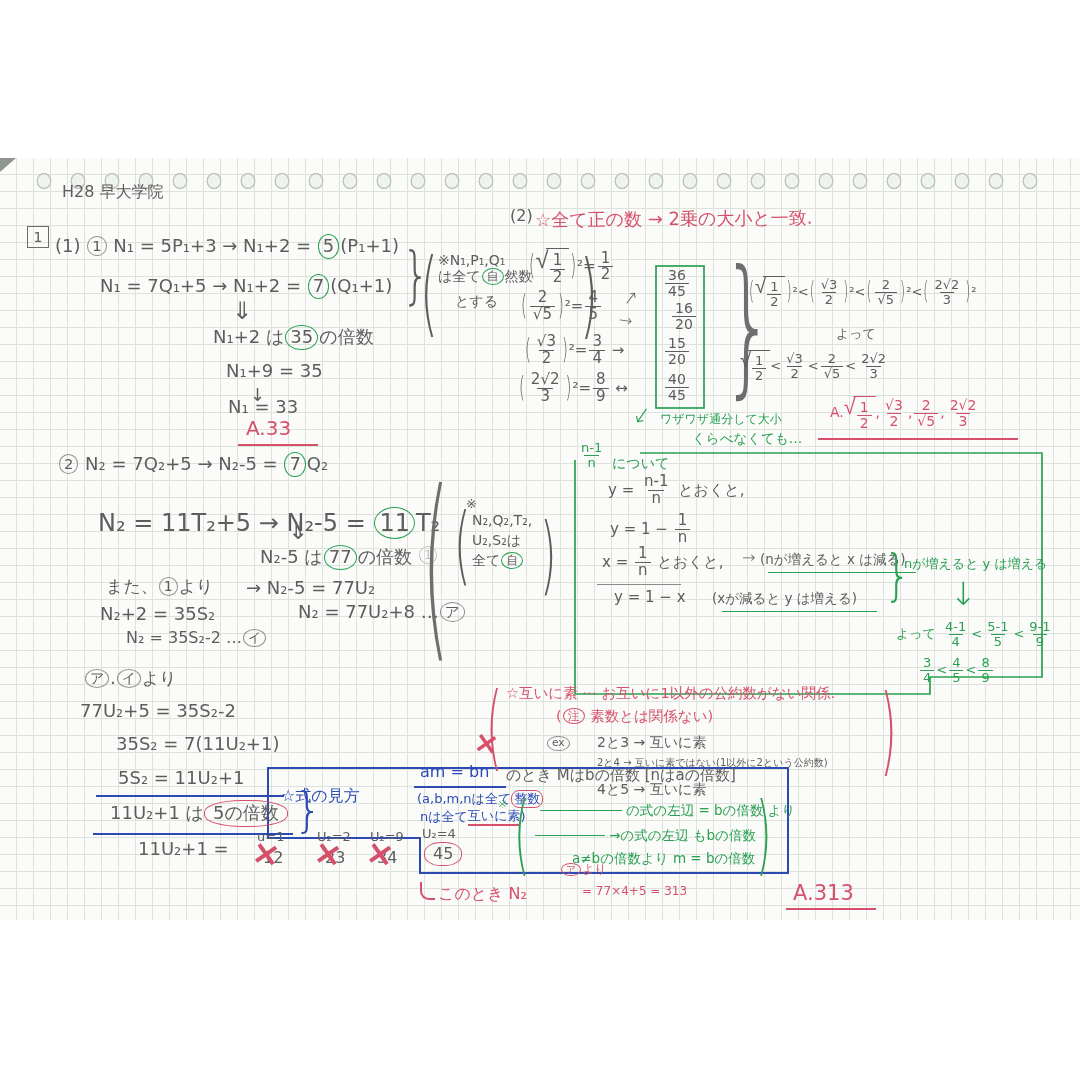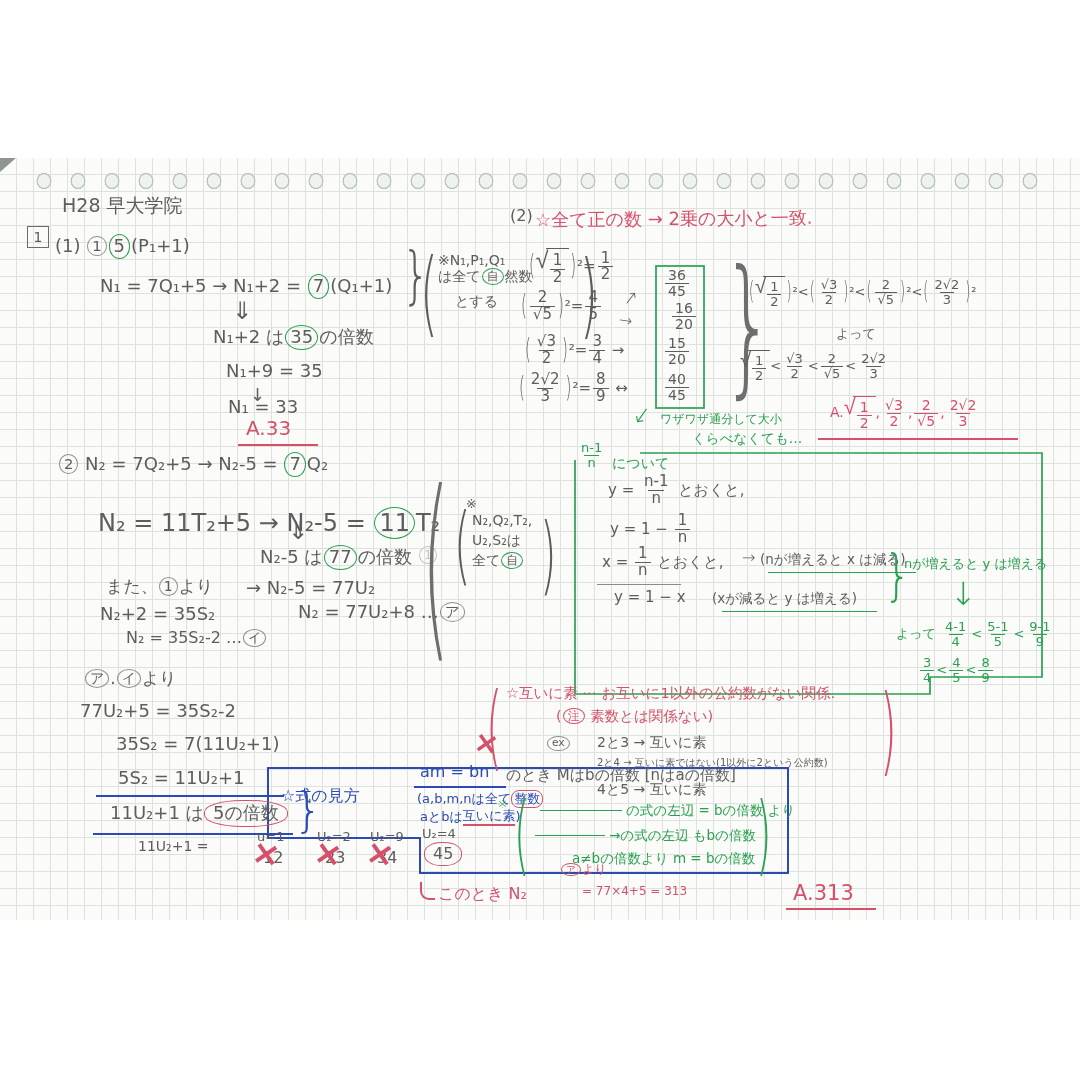--- a/index.html
+++ b/index.html
@@ -63,29 +63,29 @@
 <div class="page"></div>
 <div class="corner"></div>
 <div class="holes"></div>
 
 <svg class="overlay" width="1080" height="1080">
   <polyline points="640,453 1042,453 1042,677 930,677 930,694 575,694 575,460" fill="none" stroke="#2aa052" stroke-width="1.7"></polyline>
   <rect x="656" y="266" width="48" height="142" fill="none" stroke="#2aa052" stroke-width="1.7"></rect>
   <polyline points="268,838 268,768 788,768 788,873 420,873 420,838 268,838" fill="none" stroke="#2b4ab4" stroke-width="2"></polyline>
 </svg>
 
-<div class="row" style="left:62px;top:194px;font-size:19px">
+<div class="row" style="left:62px;top:182px;font-size:16px">
   <span>H28 早大学院</span>
 </div>
 <div class="boxnum" style="left:27px;top:226px">
   <span>1</span>
 </div>
 
 <div class="row" style="left:55px;top:234px;font-size:18px">
-  <span>(1) </span><span class="pcr">1</span><span class="gc">5</span><span>(P₁+1)</span>
+  <span>(1) </span><span class="pcr">1</span><span> N₁ = 5P₁+3 → N₁+2 = </span><span class="gc">5</span><span>(P₁+1)</span>
 </div>
 <div class="row" style="left:100px;top:274px;font-size:18px">
   <span>N₁ = 7Q₁+5 → N₁+2 = </span><span class="gc">7</span><span>(Q₁+1)</span>
 </div>
 
 <span class="bigp" style="left:402px;top:244px;font-size:62px;transform:scaleX(.7)">}</span>
 <span class="bigp" style="left:420px;top:248px;font-size:92px;transform:scaleX(.5)">(</span>
 <span class="bigp" style="left:580px;top:250px;font-size:92px;transform:scaleX(.5)">)</span>
 <div class="row" style="left:438px;top:252px;font-size:14px"><span>※N₁,P₁,Q₁</span></div>
 <div class="row" style="left:438px;top:268px;font-size:14px">
@@ -141,21 +141,21 @@
 </div>
 <div class="row" style="left:80px;top:700px;font-size:18px"><span>77U₂+5 = 35S₂-2</span></div>
 <div class="row" style="left:116px;top:733px;font-size:18px"><span>35S₂ = 7(11U₂+1)</span></div>
 <div class="row" style="left:118px;top:767px;font-size:18px"><span>5S₂ = 11U₂+1</span></div>
 <div class="ulb" style="left:96px;top:795px;width:188px"></div>
 <div class="row" style="left:110px;top:800px;font-size:18px">
   <span>11U₂+1 は</span><span class="rell">5の倍数</span>
 </div>
 <div class="ulb" style="left:93px;top:833px;width:200px"></div>
 <span class="bigp b" style="left:294px;top:786px;font-size:44px;transform:scaleY(1.1)">}</span>
-<div class="row" style="left:138px;top:838px;font-size:14px"><span>11U₂+1 =</span></div>
+<div class="row" style="left:138px;top:838px;font-size:18px"><span>11U₂+1 =</span></div>
 
 <div class="row" style="left:257px;top:829px;font-size:13px"><span>u=1</span></div>
 <div class="row" style="left:317px;top:829px;font-size:13px"><span>U₂=2</span></div>
 <div class="row" style="left:370px;top:829px;font-size:13px"><span>U₂=9</span></div>
 <div class="row" style="left:422px;top:826px;font-size:13px"><span>U₂=4</span></div>
 <div class="row" style="left:263px;top:848px;font-size:16px"><span>12</span></div>
 <div class="row" style="left:325px;top:848px;font-size:16px"><span>23</span></div>
 <div class="row" style="left:377px;top:848px;font-size:16px"><span>34</span></div>
 <div class="row" style="left:424px;top:842px;font-size:16px"><span class="rell">45</span></div>
 <span class="xm" style="left:252px;top:836px">×</span>
@@ -272,21 +272,21 @@
 <div class="row" style="left:597px;top:757px;font-size:10px"><span>2と4 → 互いに素ではない(1以外に2という公約数)</span></div>
 <div class="row" style="left:597px;top:781px;font-size:14px"><span>4と5 → 互いに素</span></div>
 
 <div class="row b" style="left:281px;top:786px;font-size:16px"><span>☆式の見方</span></div>
 <div class="row b" style="left:420px;top:762px;font-size:16px"><span>am = bn</span></div>
 <div class="ulb" style="left:414px;top:786px;width:92px"></div>
 <div class="row b" style="left:417px;top:790px;font-size:13px">
   <span>(a,b,m,nは全て</span><span style="border:1.5px solid var(--rd);border-radius:8px;padding:0 2px">整数</span>
 </div>
 <div class="row b" style="left:420px;top:808px;font-size:13px">
-  <span>aとbは</span><span style="border-bottom:2px solid var(--rd)">互いに素</span><span>)</span>
+  <span>nは全て</span><span style="border-bottom:2px solid var(--rd)">互いに素</span><span>)</span>
 </div>
 <div class="row" style="left:506px;top:766px;font-size:15px"><span>のとき Mはbの倍数 [nはaの倍数]</span></div>
 
 <span class="bigp g" style="left:497px;top:797px;font-size:13px">※</span>
 <span class="bigp g" style="left:514px;top:790px;font-size:88px;transform:scaleX(.45)">(</span>
 <span class="bigp g" style="left:756px;top:790px;font-size:88px;transform:scaleX(.45)">)</span>
 <div class="row g" style="left:540px;top:802px;font-size:13.5px">
   <span class="lead" style="width:82px"></span><span>の式の左辺 = bの倍数 より</span>
 </div>
 <div class="row g" style="left:535px;top:827px;font-size:13.5px">

